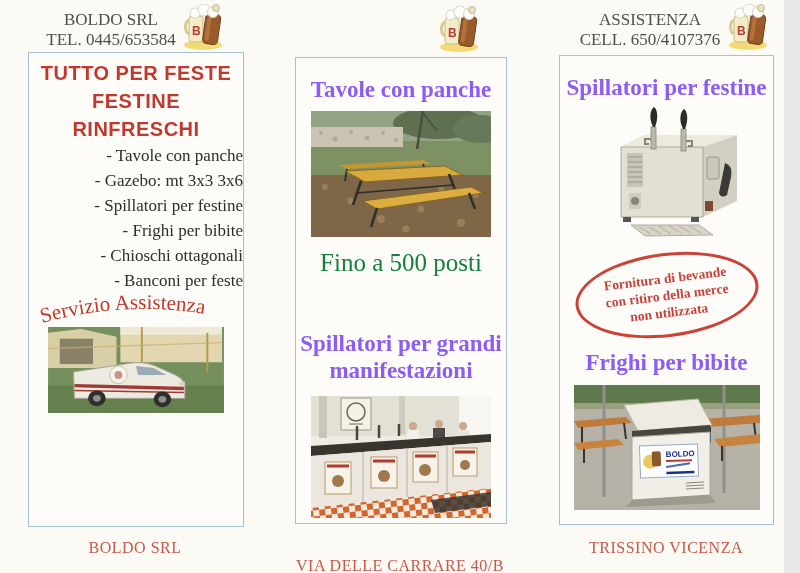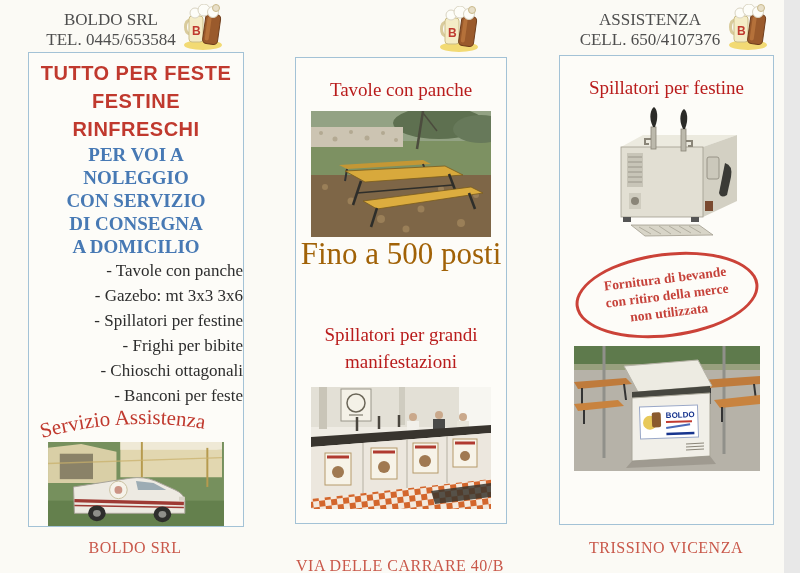--- a/index.html
+++ b/index.html
@@ -19,22 +19,22 @@
   .panel-mid{left:295px;top:57px;width:210px;height:465px;}
   .panel-right{left:559px;top:55px;width:213px;height:468px;}
   
   .headline{margin-top:6px;color:#c0392e;font-family:Liberation Sans, sans-serif;
             font-weight:bold;font-size:20px;line-height:28px;letter-spacing:.5px;}
   .subhead{color:#4779b4;font-weight:bold;font-size:19px;line-height:23px;}
   .rent-list{text-align:right;padding-left:7px;color:#2d2d2d;font-size:17px;line-height:25px;}
   .svc-arc{display:block;margin:0 auto;}
   .photo{display:block;margin:0 auto;}
   
-  .m-head{color:#b91c1c;font-size:19px;line-height:27px;font-weight:normal;}
-  .caption-blue{color:#a16207;font-size:31px;line-height:27px;margin-top:3px;}
+  .m-head{color:#8b5cf6;font-size:23px;line-height:27px;font-weight:bold;}
+  .caption-blue{color:#15803d;font-size:25px;line-height:27px;margin-top:12px;}
   .badge{box-sizing:border-box;width:184px;height:84px;margin:13px auto 0;border:3px solid #cb4238;
          border-radius:50%;transform:rotate(-7deg);display:flex;flex-direction:column;
          justify-content:center;color:#c6423a;font-weight:bold;font-size:13.5px;line-height:17px;}
   
   .footer{position:absolute;top:539px;font-size:16px;color:#c9584a;letter-spacing:.5px;text-align:center;}
   .footer-left{left:28px;width:214px;}
   .footer-mid{left:280px;width:240px;margin-top:18px;}
   .footer-right{left:546px;width:240px;}
   .mt18{margin-top:18px;} .mt12{margin-top:12px;} .mt8{margin-top:8px;}
 </style>
@@ -96,27 +96,20 @@
     <circle cx="31" cy="8" r="5.5" fill="#fdfdf8" stroke="#d9d4c2"></circle>
     <circle cx="34" cy="4" r="3.5" fill="#e8dfc8" stroke="#c9b98a"></circle>
     <text x="10" y="31" font-size="12" font-weight="bold" fill="#c03a30" font-family="Liberation Sans,sans-serif">B</text>
   </svg>
 
   <div class="panel panel-left">
     <div class="headline">
       <div>TUTTO PER FESTE</div>
       <div>FESTINE</div>
       <div>RINFRESCHI</div>
-    </div>
-    <div class="subhead">
-      <div>PER VOI A</div>
-      <div>NOLEGGIO</div>
-      <div>CON SERVIZIO</div>
-      <div>DI CONSEGNA</div>
-      <div>A DOMICILIO</div>
     </div>
     <div class="rent-list">
       <div>- Tavole con panche</div>
       <div>- Gazebo: mt 3x3 3x6</div>
       <div>- Spillatori per festine</div>
       <div>- Frighi per bibite</div>
       <div>- Chioschi ottagonali</div>
       <div>- Banconi per feste</div>
     </div>
     <svg class="svc-arc" width="212" height="34" viewBox="0 0 212 34" xmlns:xlink="http://www.w3.org/1999/xlink">
@@ -300,20 +293,21 @@
           <line x1="82" y1="121" x2="94" y2="128"></line>
         <line x1="92" y1="121" x2="104" y2="128"></line>
           <line x1="102" y1="121" x2="114" y2="128"></line>
       </g>
     </svg>
     <div class="badge">
       <div>Fornitura di bevande</div>
       <div>con ritiro della merce</div>
       <div>non utilizzata</div>
     </div>
+    <div class="m-head" style="margin-top:12px;">Frighi per bibite</div>
 
     <svg class="photo" style="margin-top:9px;" width="186" height="125" viewBox="0 0 186 125">
       <rect width="186" height="125" fill="#b6b2a8"></rect>
       <rect width="186" height="20" fill="#5e7a4c"></rect>
       <rect y="18" width="186" height="6" fill="#98a07e"></rect>
       <line x1="30" y1="0" x2="30" y2="112" stroke="#90908a" stroke-width="3"></line>
       <line x1="150" y1="0" x2="150" y2="108" stroke="#90908a" stroke-width="3"></line>
       <g>
         <polygon points="0,36 52,32 58,38 4,43" fill="#bf7b3c"></polygon>
         <line x1="8" y1="42" x2="8" y2="60" stroke="#333" stroke-width="2"></line>

